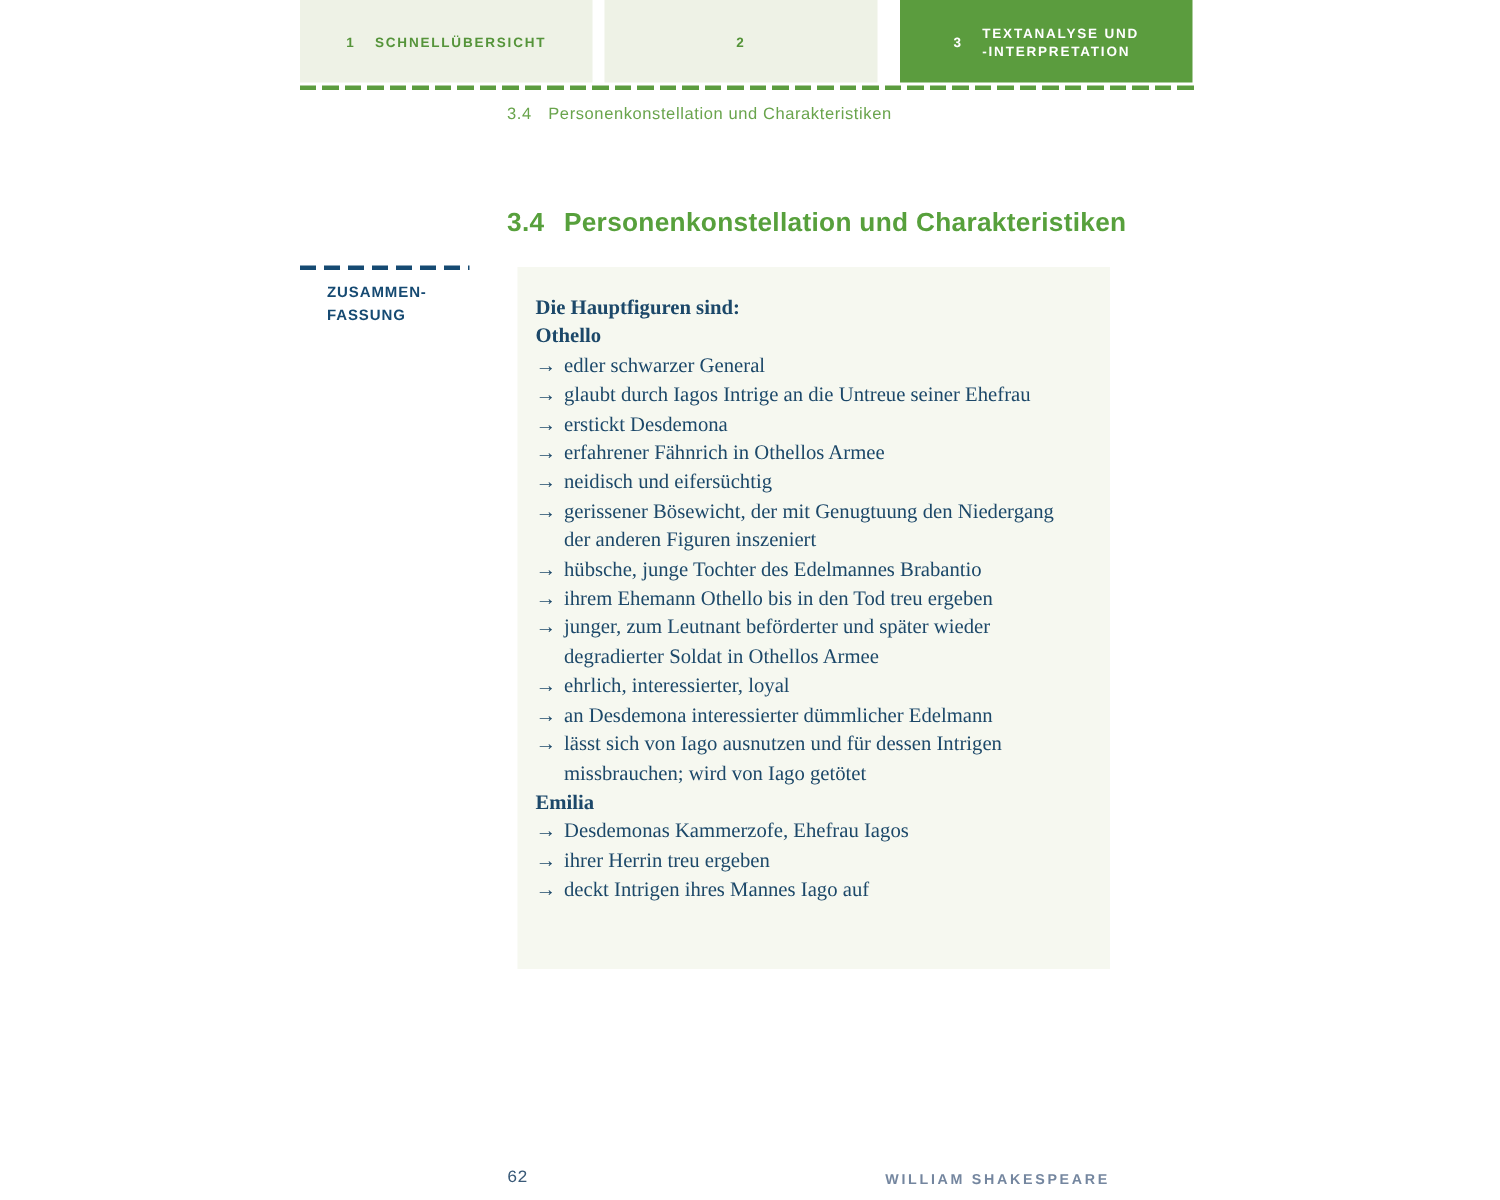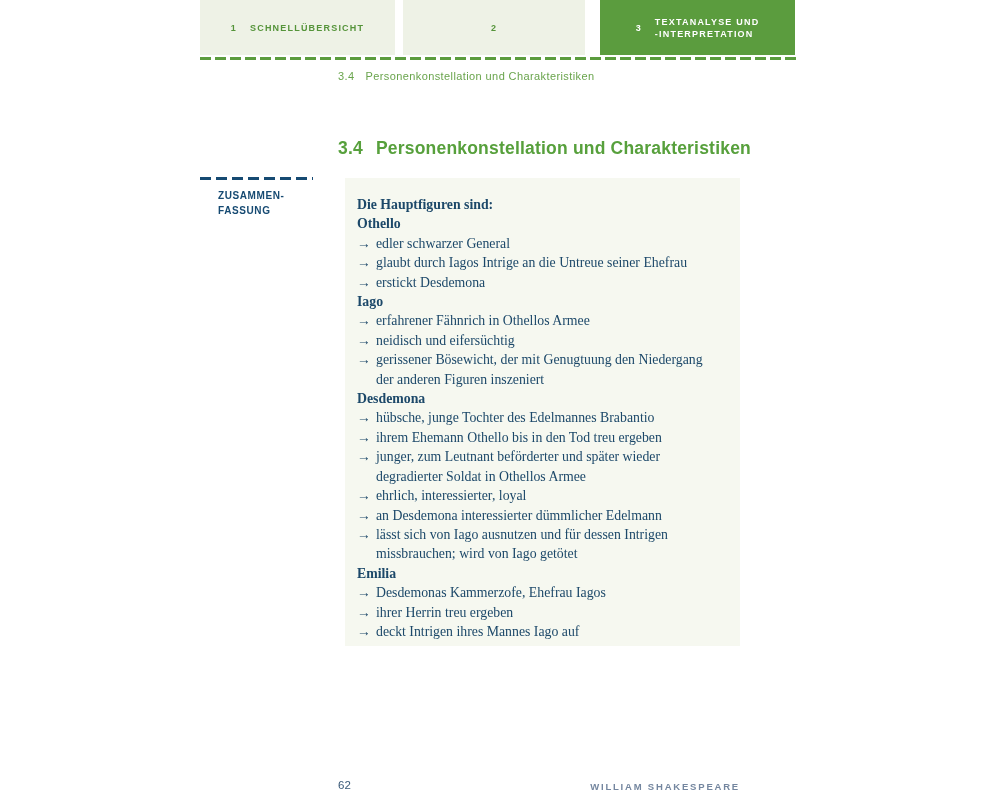--- a/index.html
+++ b/index.html
@@ -75,21 +75,21 @@
     font-size:13.8px;line-height:19.4px;
     color:var(--navy);
   }
   .intro,.sec-name{font-weight:bold;}
   .item{display:flex;}
   .arrow{flex:0 0 19px;}
   .item-text{flex:1;}
   
   .page-number{
     position:absolute;left:338px;top:779px;
-    font-size:11.5px;color:var(--pagenum);
+    font-size:11.5px;color:var(--pagenum);font-family:Liberation Mono, monospace;
   }
   .book-title{
     position:absolute;right:260px;top:781px;
     font-size:9.5px;font-weight:700;letter-spacing:1.8px;
     color:var(--footer-grey);
   }
 </style>
 </head>
 <body>
 
@@ -145,39 +145,37 @@
               <span class="item-text">glaubt durch Iagos Intrige an die Untreue seiner Ehefrau</span>
             </div>
             <div class="item">
               <span class="arrow">→</span>
               <span class="item-text">erstickt Desdemona</span>
             </div>
           </div>
   </div>
 
   <div class="section">
-    <div class="sec-name">Iago</div>
     <div class="sec-items">
             <div class="item">
               <span class="arrow">→</span>
               <span class="item-text">erfahrener Fähnrich in Othellos Armee</span>
             </div>
             <div class="item">
               <span class="arrow">→</span>
               <span class="item-text">neidisch und eifersüchtig</span>
             </div>
             <div class="item">
               <span class="arrow">→</span>
               <span class="item-text">gerissener Bösewicht, der mit Genugtuung den Niedergang der anderen Figuren inszeniert</span>
             </div>
           </div>
   </div>
 
   <div class="section">
-    <div class="sec-name">Desdemona</div>
     <div class="sec-items">
             <div class="item">
               <span class="arrow">→</span>
               <span class="item-text">hübsche, junge Tochter des Edelmannes Brabantio</span>
             </div>
             <div class="item">
               <span class="arrow">→</span>
               <span class="item-text">ihrem Ehemann Othello bis in den Tod treu ergeben</span>
             </div>
           </div>

